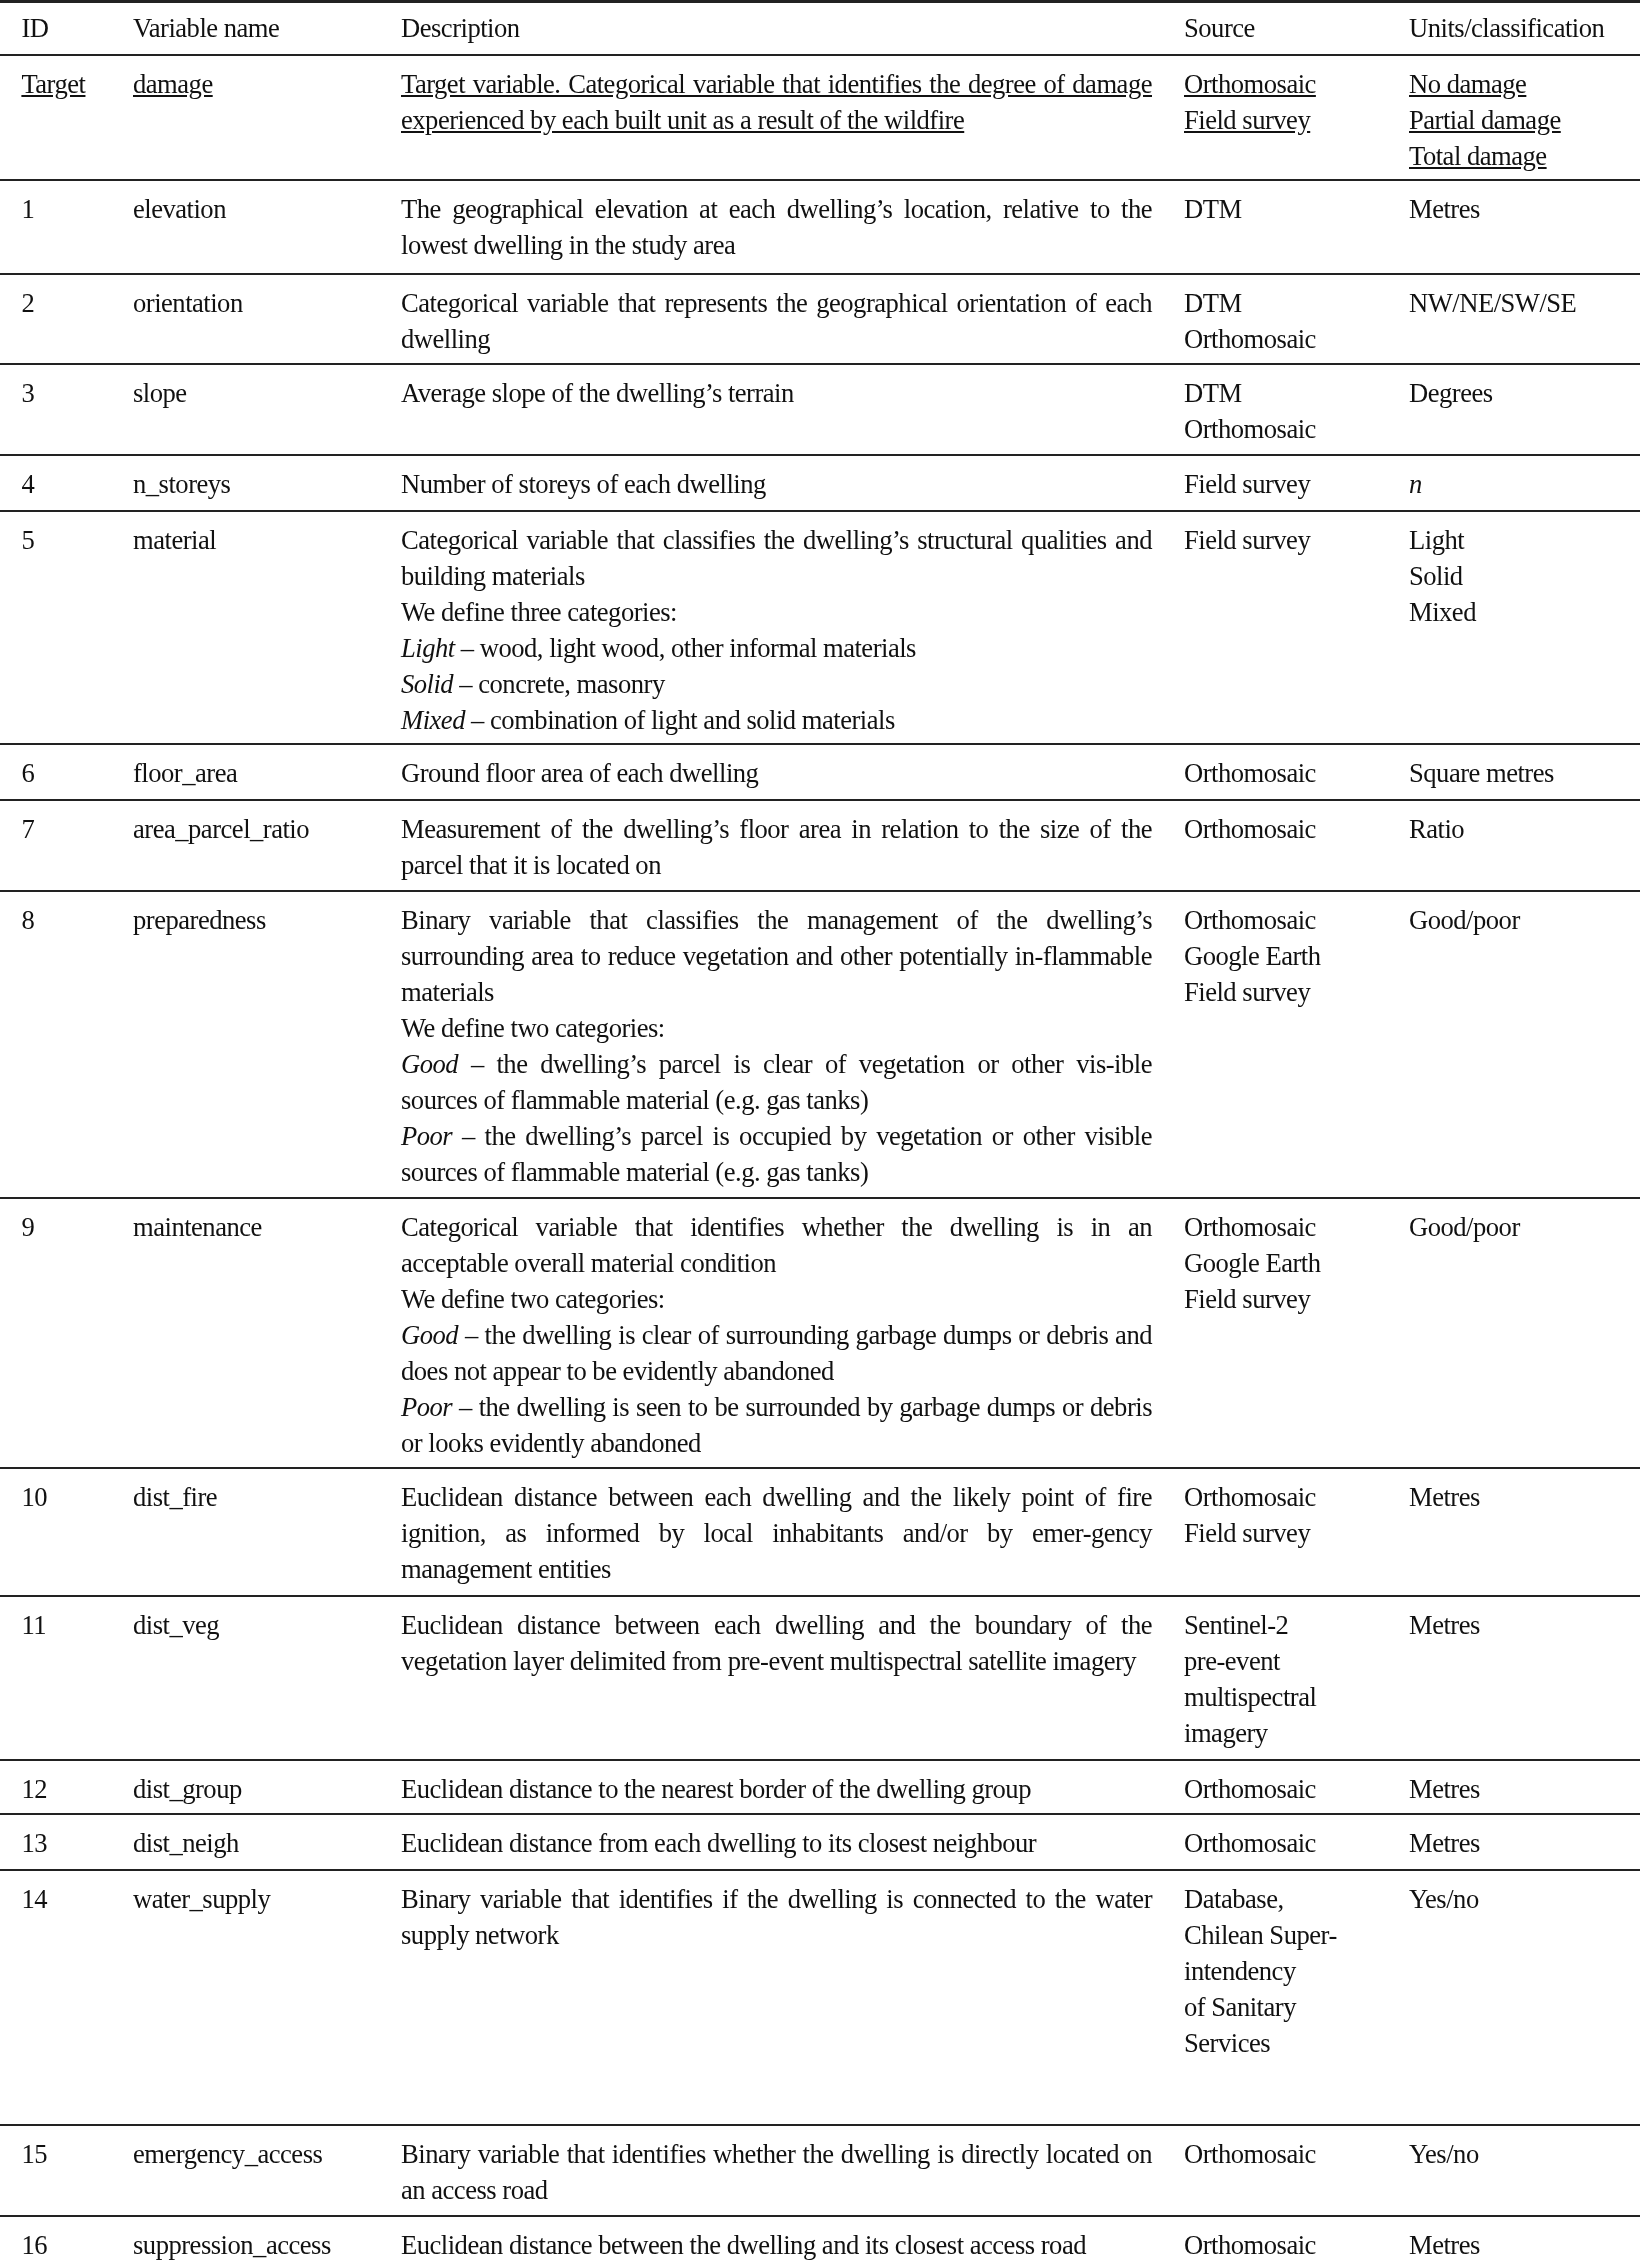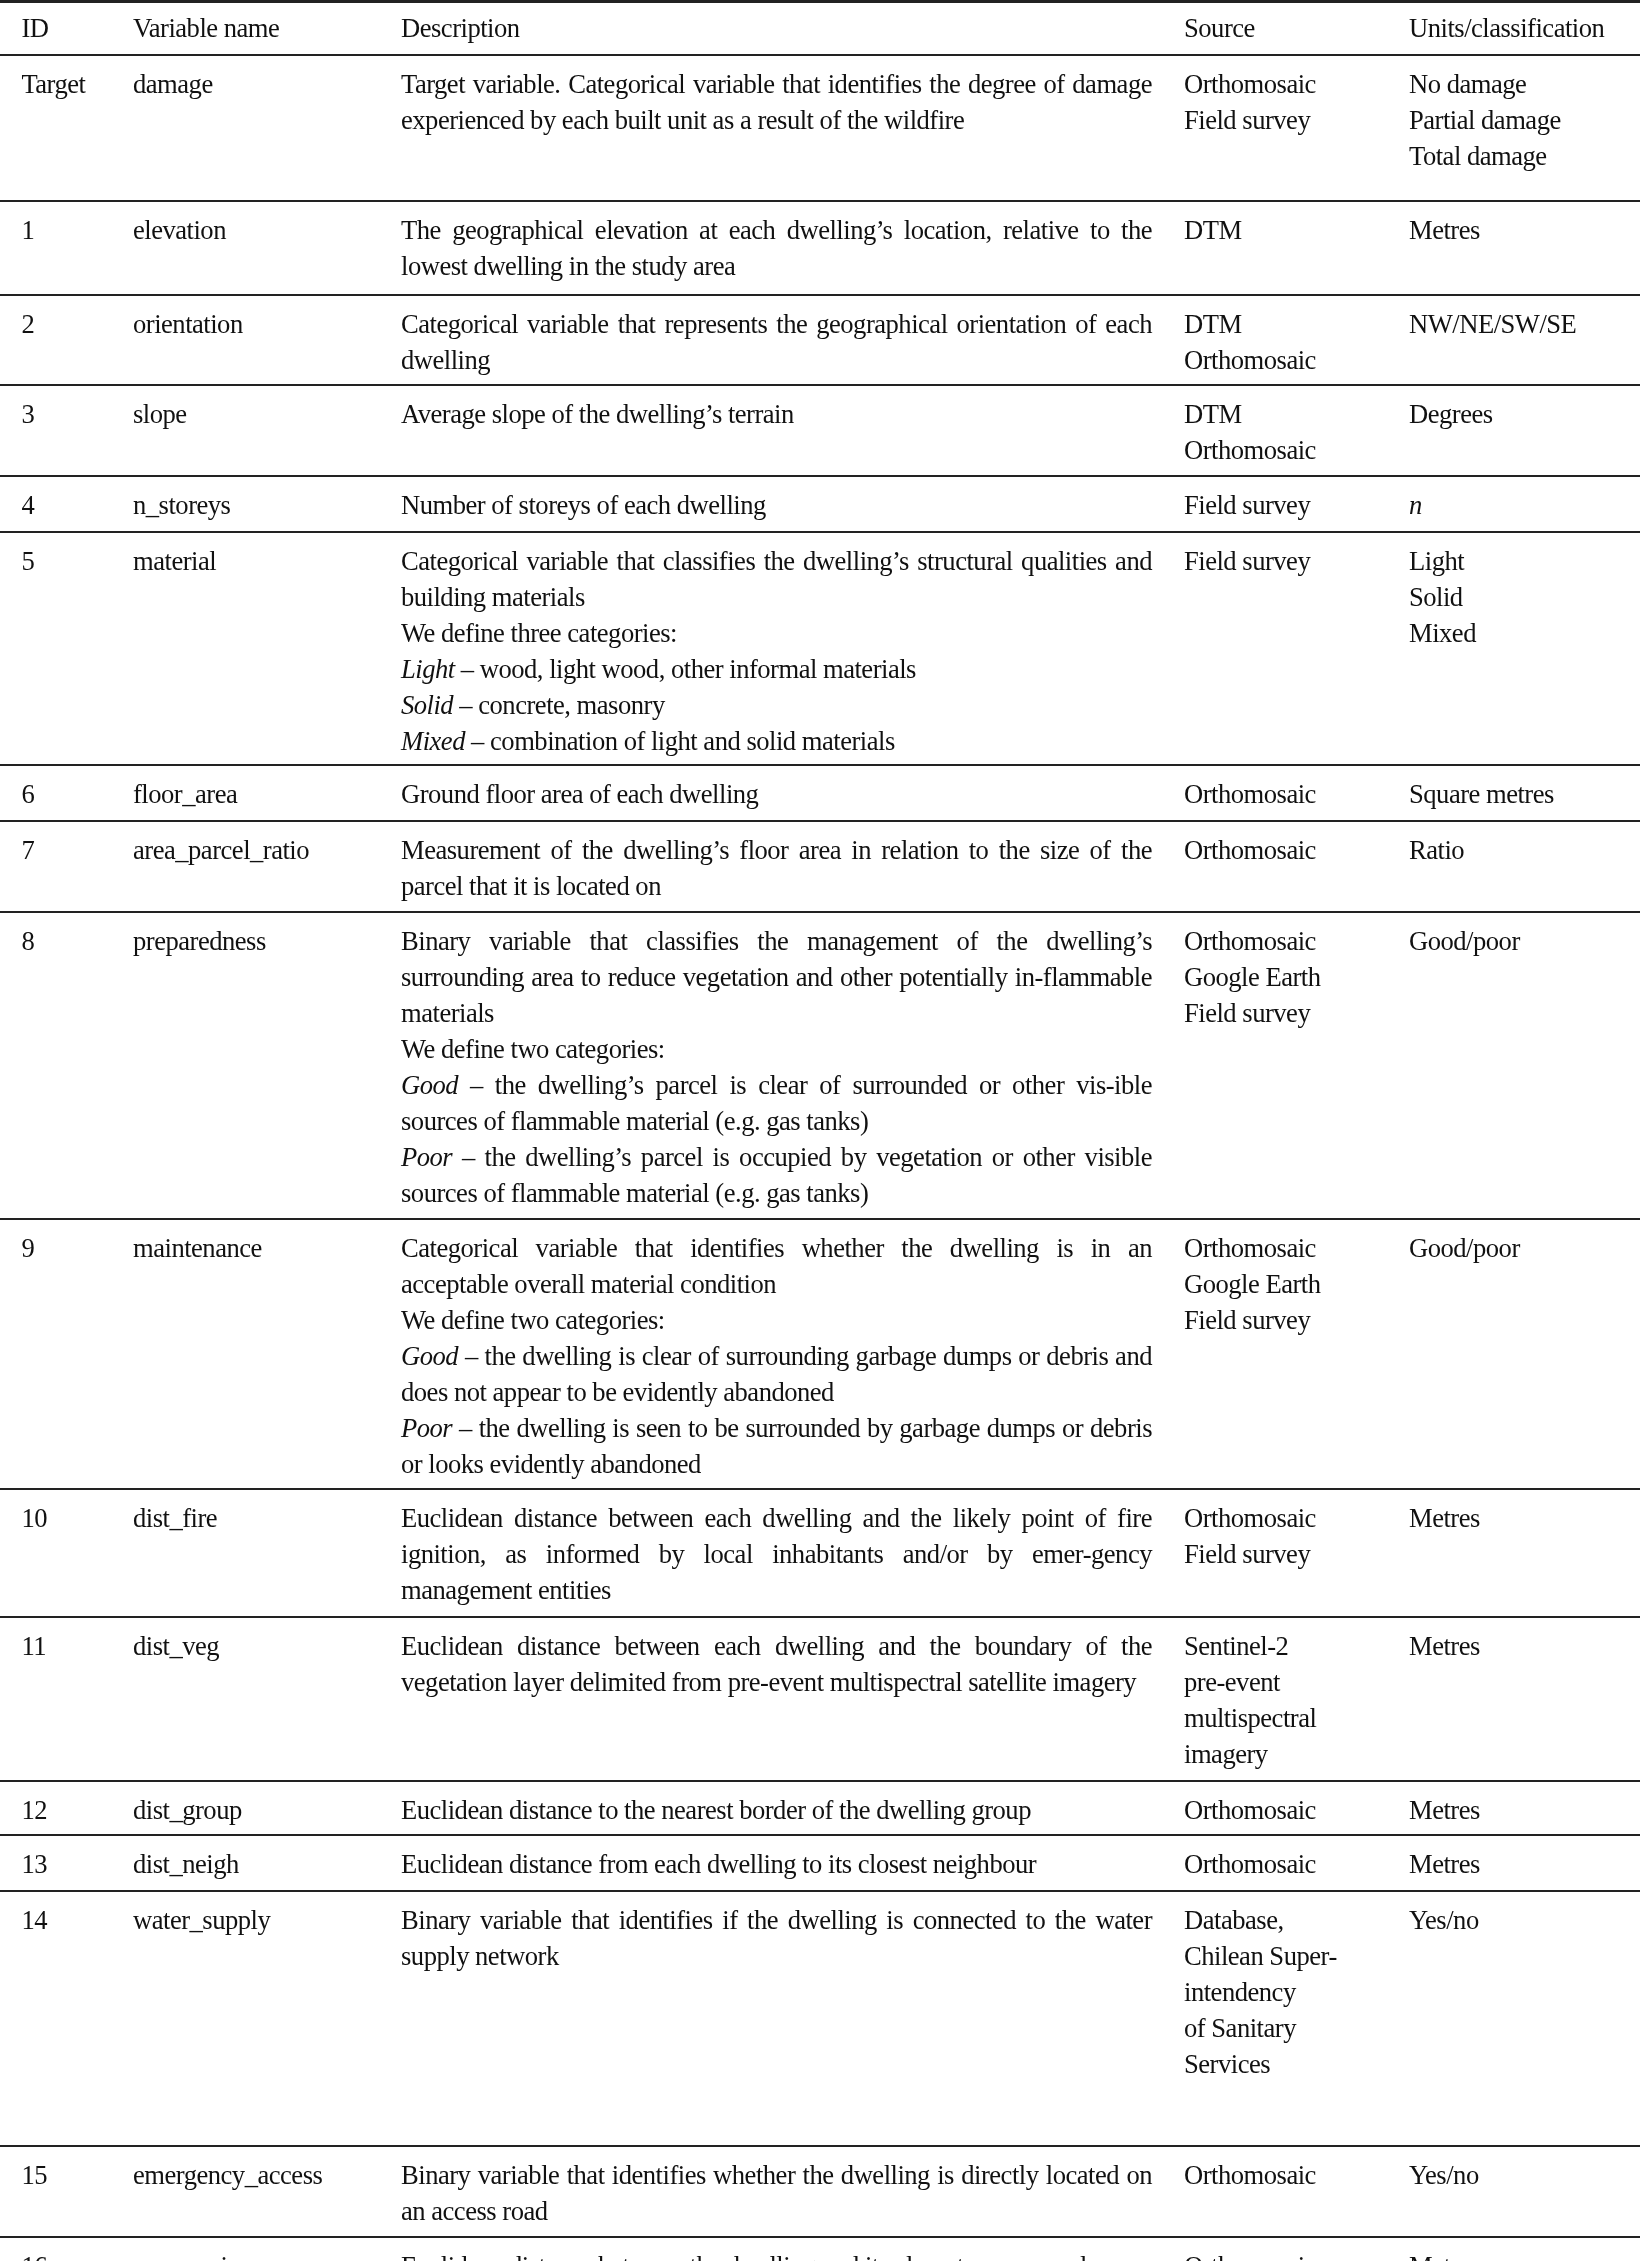--- a/index.html
+++ b/index.html
@@ -44,21 +44,21 @@
   <thead>
     <tr>
       <th class="c-id">ID</th>
       <th class="c-name">Variable name</th>
       <th class="c-desc">Description</th>
       <th class="c-src">Source</th>
       <th class="c-unit">Units/classification</th>
     </tr>
   </thead>
   <tbody id="table-body">
-      <tr style="height: 146px;">
+      <tr style="height: 125px; text-decoration: underline;">
         <td class="c-id"><span>Target</span></td>
         <td class="c-name"><span>damage</span></td>
         <td class="c-desc">
           <span class="line just">Target variable. Categorical variable that identifies the degree of damage experienced by each built unit as a result of the wildfire</span>
         </td>
         <td class="c-src">
           <span class="line">Orthomosaic</span>
           <span class="line">Field survey</span>
         </td>
         <td class="c-unit">
@@ -165,21 +165,21 @@
         <td class="c-unit">
           <span class="line">Ratio</span>
         </td>
       </tr>
       <tr style="height: 307px;">
         <td class="c-id"><span>8</span></td>
         <td class="c-name"><span>preparedness</span></td>
         <td class="c-desc">
           <span class="line just">Binary variable that classifies the management of the dwelling’s surrounding area to reduce vegetation and other potentially in-flammable materials</span>
           <span class="line just">We define two categories:</span>
-          <span class="line just"><em>Good</em><span> – the dwelling’s parcel is clear of surrounded or other vis-ible sources of flammable material (e.g. gas tanks)</span></span>
+          <span class="line just"><em>Good</em><span> – the dwelling’s parcel is clear of vegetation or other vis-ible sources of flammable material (e.g. gas tanks)</span></span>
           <span class="line just"><em>Poor</em><span> – the dwelling’s parcel is occupied by vegetation or other visible sources of flammable material (e.g. gas tanks)</span></span>
         </td>
         <td class="c-src">
           <span class="line">Orthomosaic</span>
           <span class="line">Google Earth</span>
           <span class="line">Field survey</span>
         </td>
         <td class="c-unit">
           <span class="line">Good/poor</span>
         </td>

